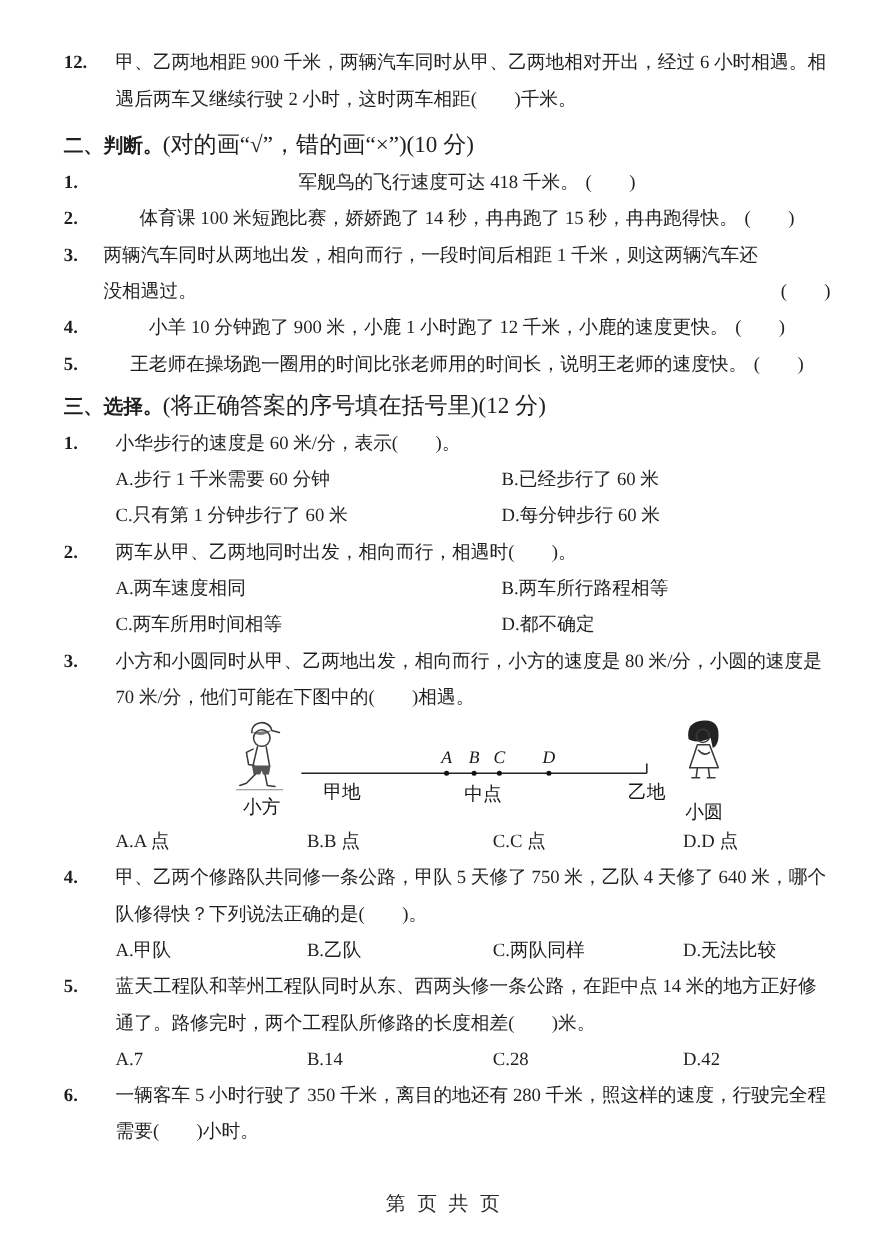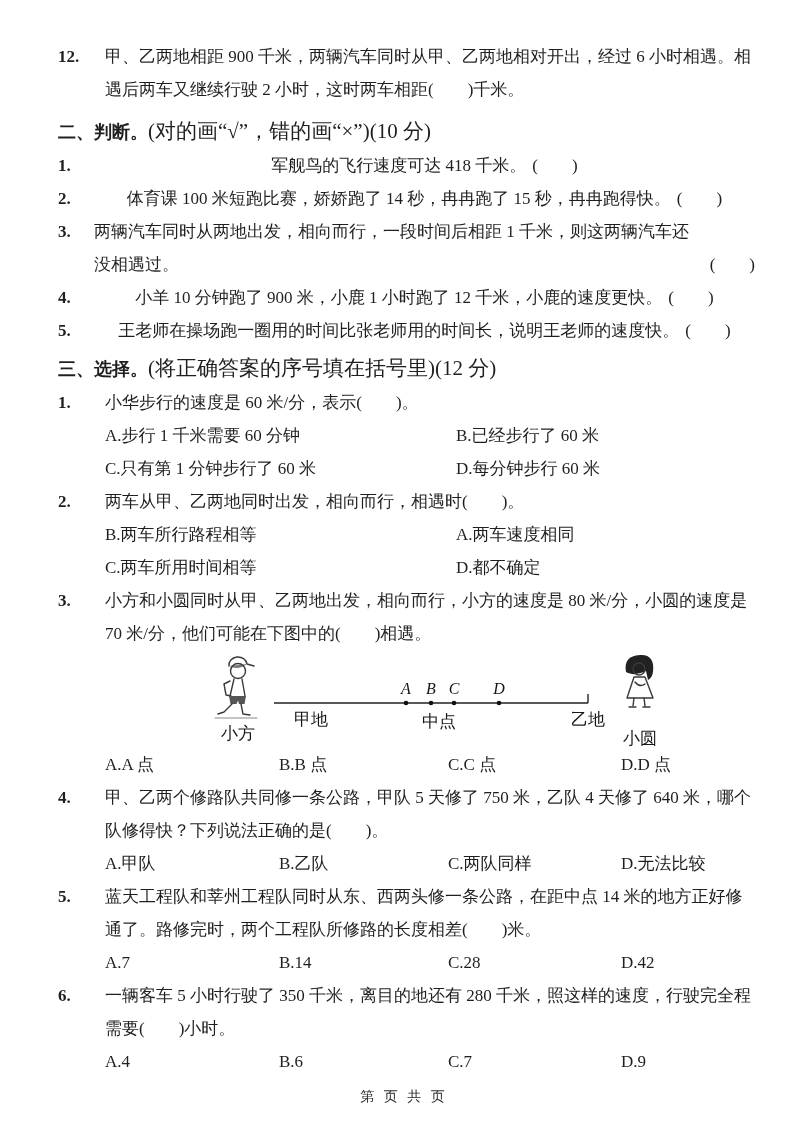--- a/index.html
+++ b/index.html
@@ -35,21 +35,21 @@
   .opts.cols4 { grid-template-columns: 174px 169px 173px 1fr; }
   .opts span { white-space: nowrap; }
 
   .diagram { height: 96px; margin-top: 2px; }
   .diagram svg { overflow: visible; display: block; }
   .dg-text { font-size: 17px; fill: #161616; font-family: "Liberation Serif", serif; }
   .dg-point { font-size: 16px; font-style: italic; fill: #161616; font-family: "Liberation Serif", serif; }
 
   .footer {
     position: absolute; left: 15px; right: 0; bottom: 16px;
-    text-align: center; font-size: 14px; letter-spacing: 3px; color: #2a2a2a;
+    text-align: center; font-size: 18px; letter-spacing: 3px; color: #2a2a2a;
   }
 </style>
 </head>
 <body>
 
 <div class="page">
 
   <div class="q">
     <span class="q-num">12.</span>
     <div class="q-body">甲、乙两地相距 900 千米，两辆汽车同时从甲、乙两地相对开出，经过 6 小时相遇。相遇后两车又继续行驶 2 小时，这时两车相距(　　)千米。</div>
@@ -110,22 +110,22 @@
         <span>D.每分钟步行 60 米</span>
       </div>
     </div>
   </div>
 
   <div class="q">
     <span class="q-num">2.</span>
     <div class="q-body">
       <div class="q-text">两车从甲、乙两地同时出发，相向而行，相遇时(　　)。</div>
       <div class="opts cols2">
+        <span>A.两车速度相同</span>
         <span>B.两车所行路程相等</span>
-        <span>A.两车速度相同</span>
         <span>C.两车所用时间相等</span>
         <span>D.都不确定</span>
       </div>
     </div>
   </div>
 
   <div class="q">
     <span class="q-num">3.</span>
     <div class="q-body">
       <div class="q-text">小方和小圆同时从甲、乙两地出发，相向而行，小方的速度是 80 米/分，小圆的速度是 70 米/分，他们可能在下图中的(　　)相遇。</div>
@@ -206,24 +206,18 @@
         <span>C.28</span>
         <span>D.42</span>
       </div>
     </div>
   </div>
 
   <div class="q">
     <span class="q-num">6.</span>
     <div class="q-body">
       <div class="q-text">一辆客车 5 小时行驶了 350 千米，离目的地还有 280 千米，照这样的速度，行驶完全程需要(　　)小时。</div>
-      <div class="opts cols4">
-        <span>A.4</span>
-        <span>B.6</span>
-        <span>C.7</span>
-        <span>D.9</span>
-      </div>
     </div>
   </div>
 
 </div>
 
 <div class="footer">第 页 共 页</div>
 
 </body></html>

